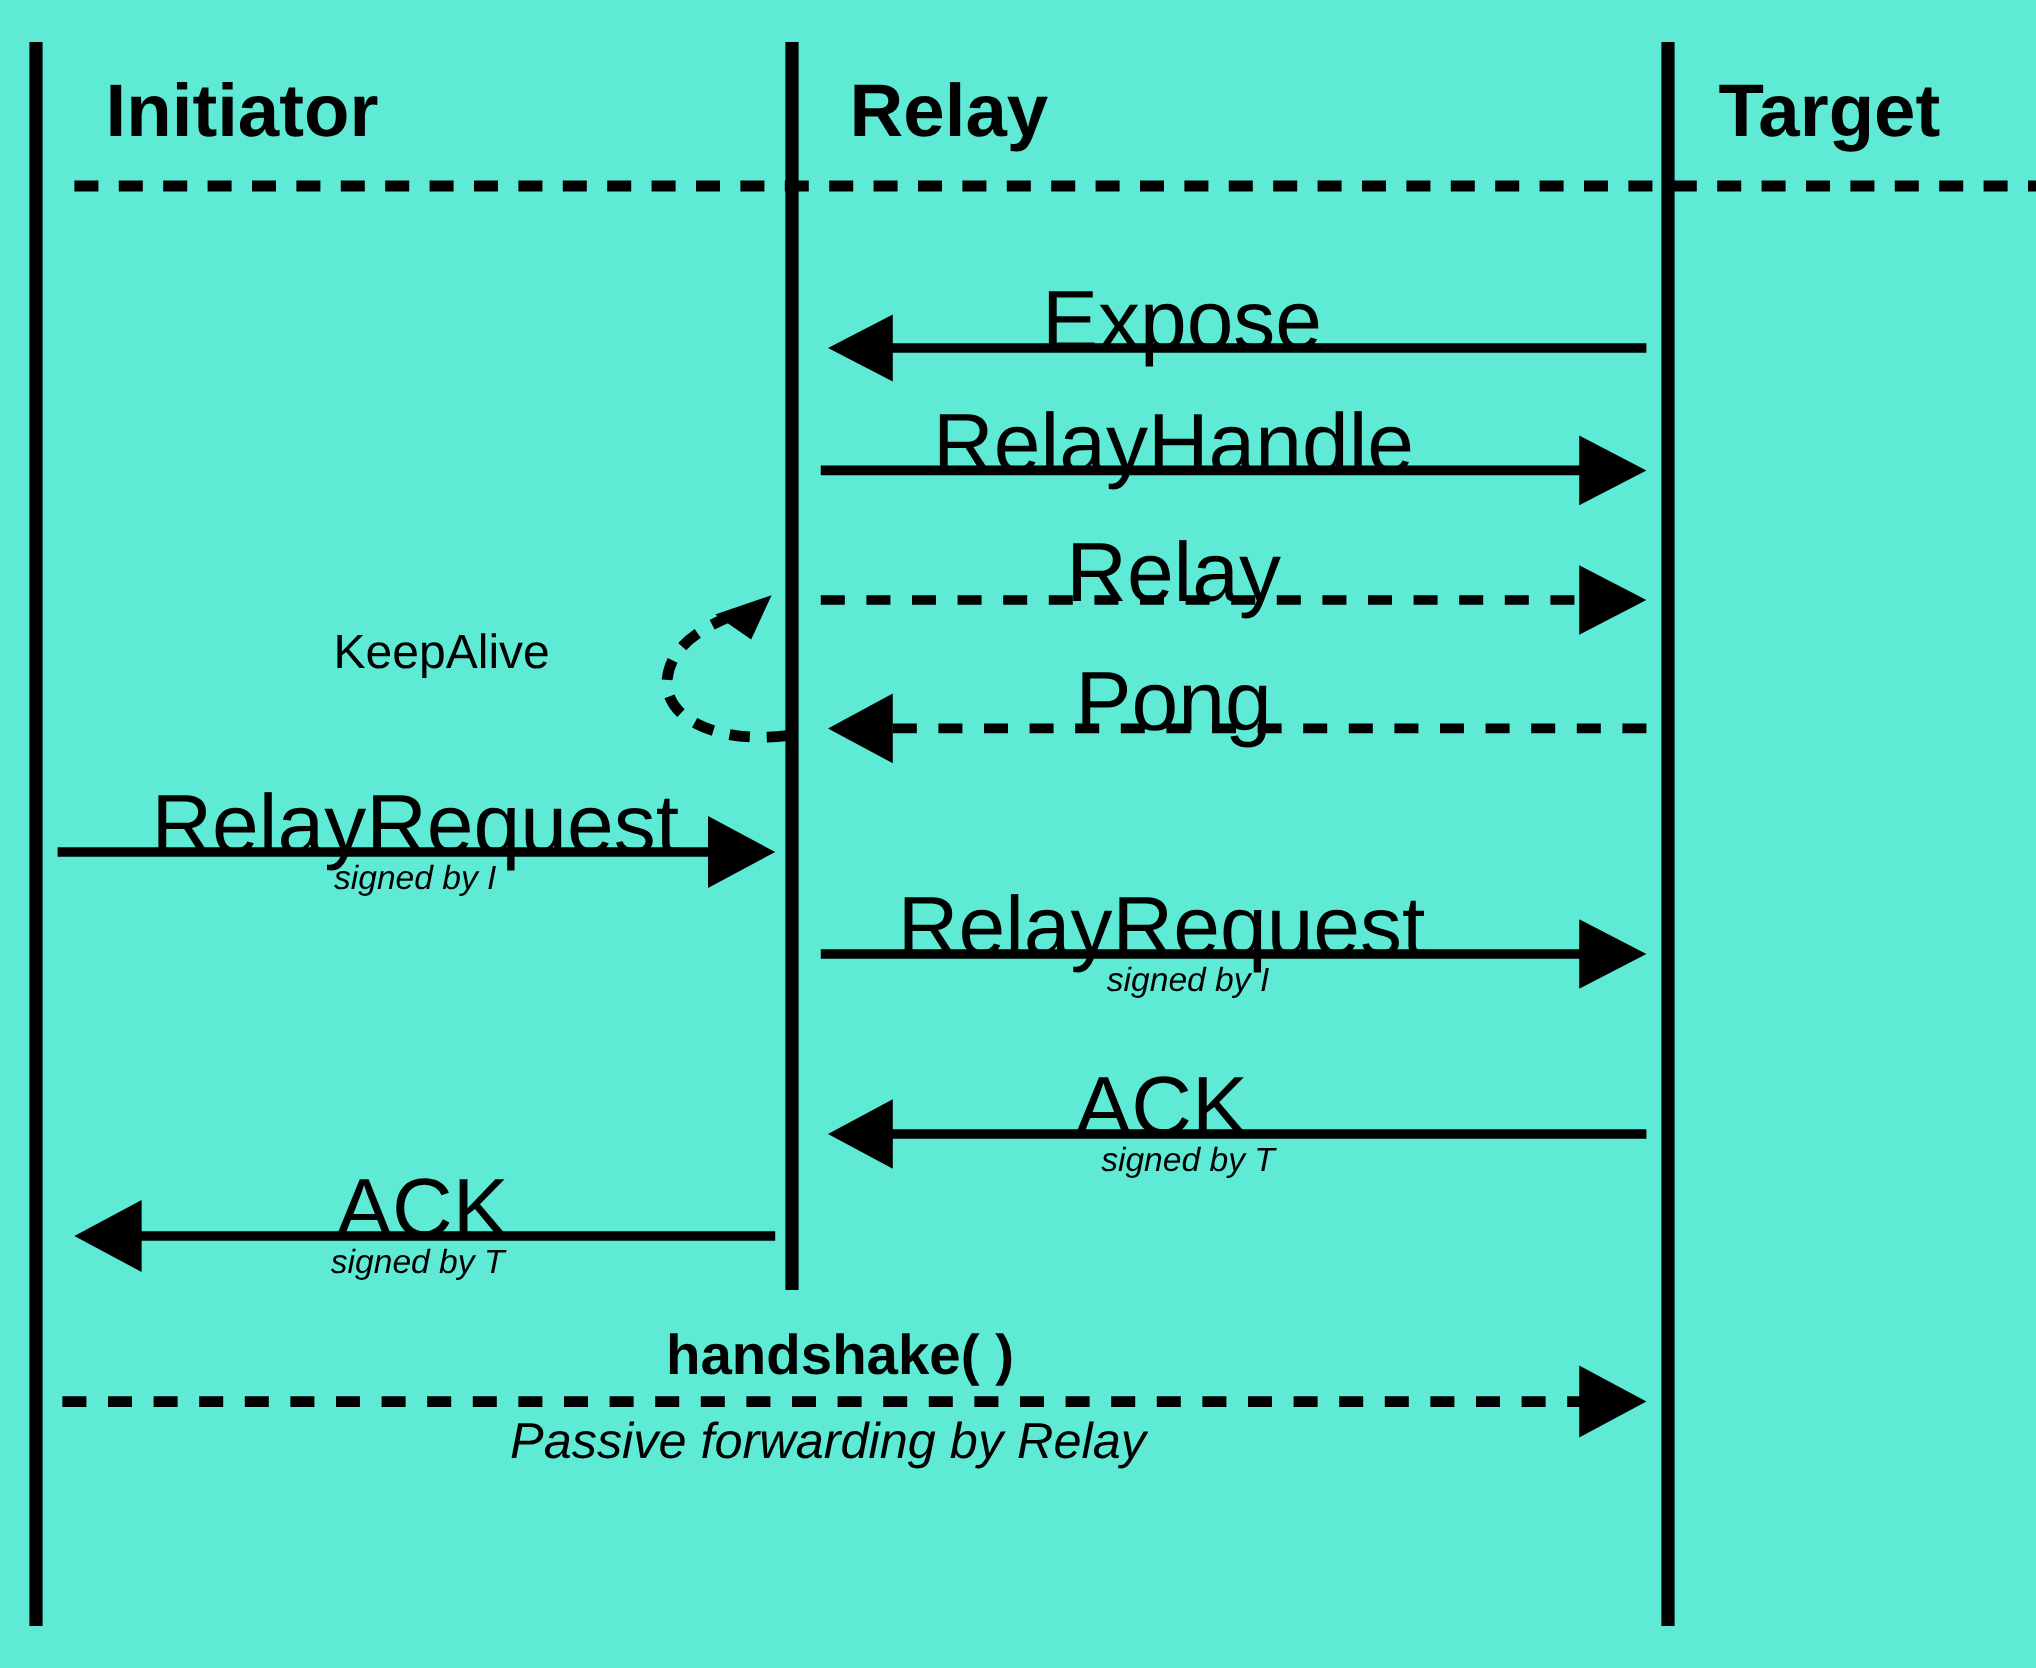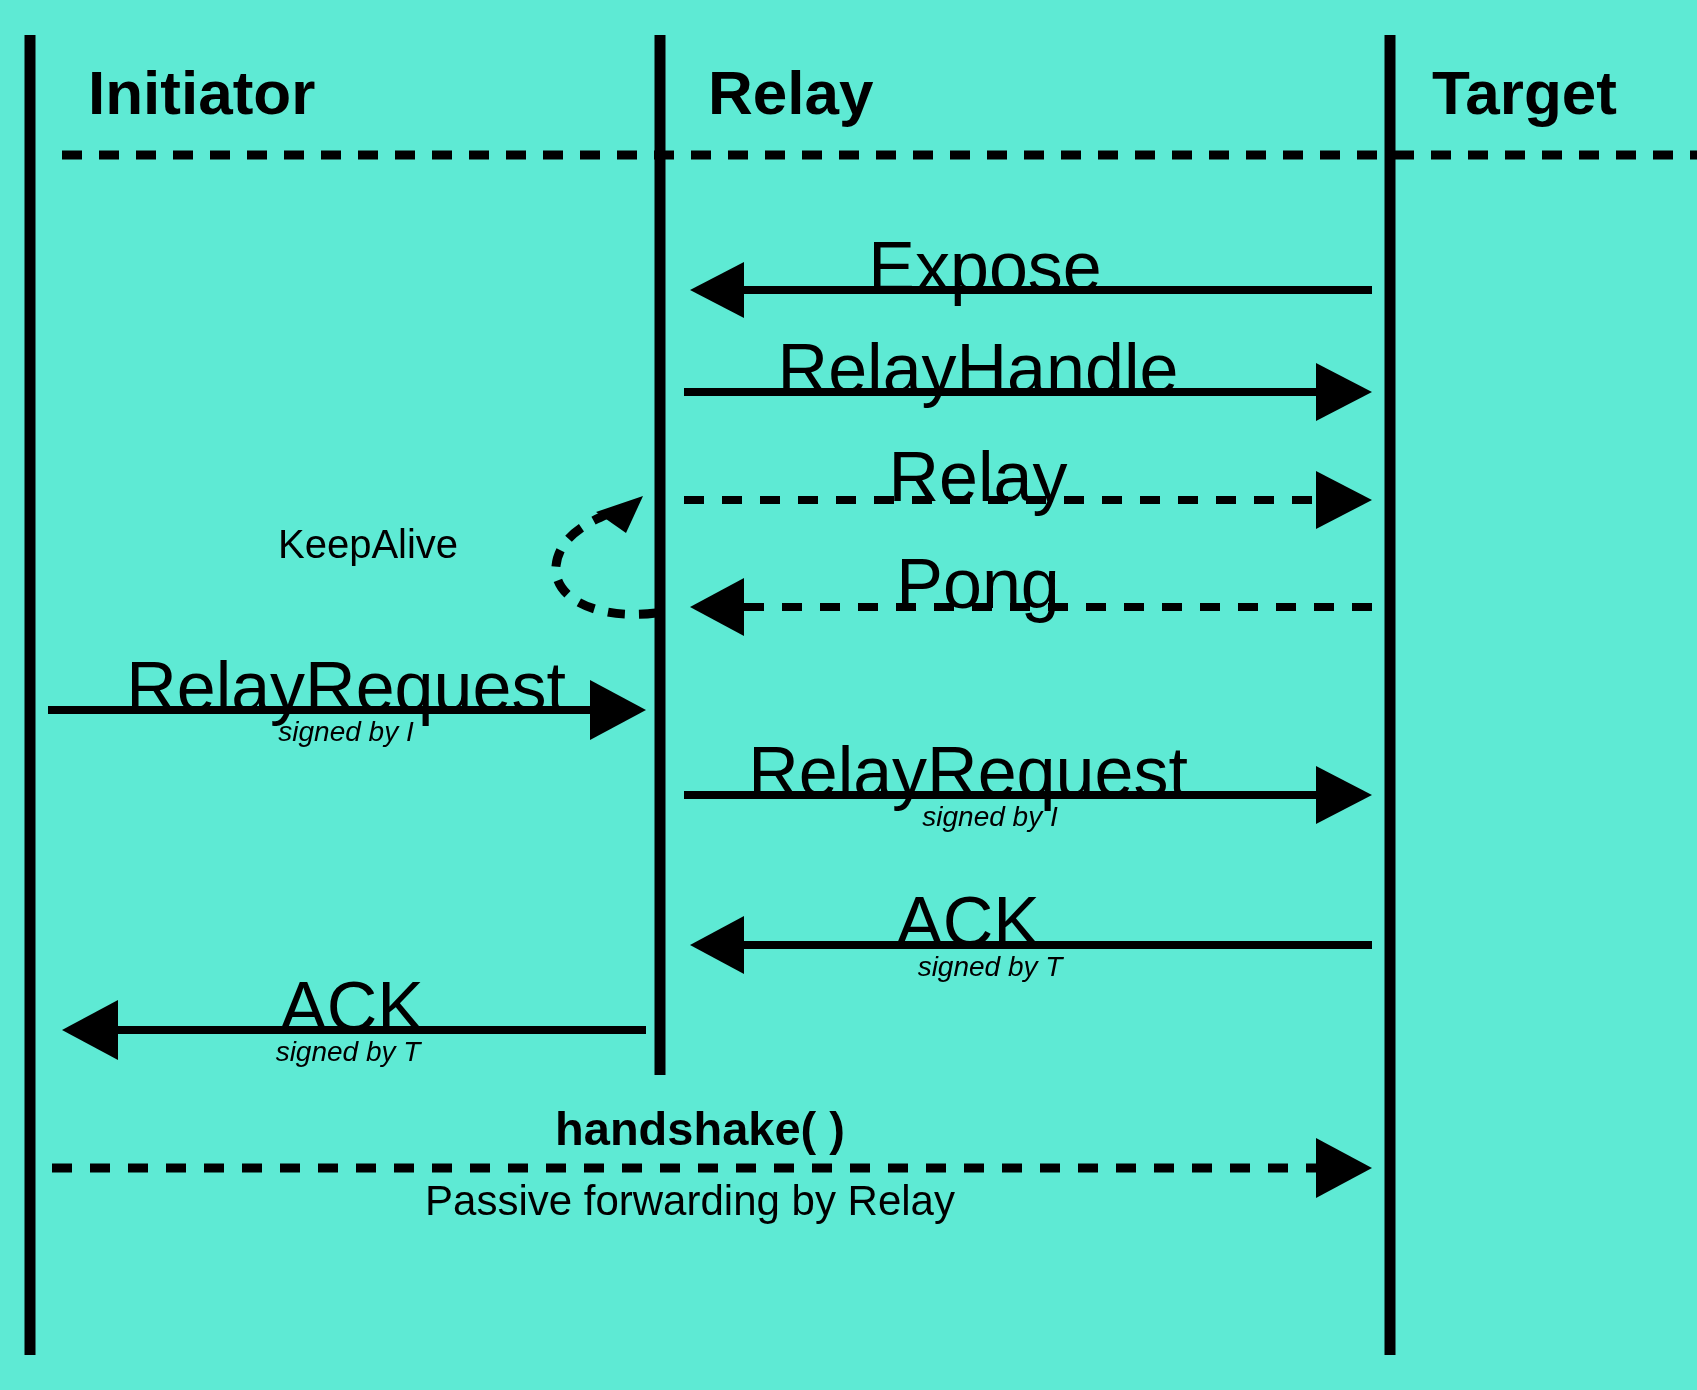--- a/index.html
+++ b/index.html
@@ -6,21 +6,21 @@
   body{width:1697px;height:1390px;overflow:hidden;
        font-family:"Liberation Sans","DejaVu Sans",sans-serif;color:#000;}
   #stage{position:relative;width:1697px;height:1390px;background:#5eead4;}
   svg#diagram{position:absolute;left:0;top:0;width:1697px;height:1390px;}
   .lbl{position:absolute;white-space:nowrap;color:#000;}
   .actor-label{font-weight:bold;font-size:62px;line-height:1;}
   .msg-label{font-size:70px;line-height:1;}
   .msg-sub{font-size:28px;font-style:italic;line-height:1;}
   .keepalive-label{font-size:40px;line-height:1;}
   .handshake-label{font-weight:bold;font-size:47px;line-height:1;}
-  .handshake-sub{font-size:42px;line-height:1;}
+  .handshake-sub{font-size:42px;font-style:italic;line-height:1;}
   .ctr{transform:translateX(-50%);}
 </style>
 </head>
 <body>
 
 <div id="stage">
 
   <svg id="diagram" viewBox="0 0 1697 1390">
     <defs>
       <marker id="ar-r" markerWidth="12" markerHeight="12" refX="1" refY="5" orient="auto" markerUnits="userSpaceOnUse">

